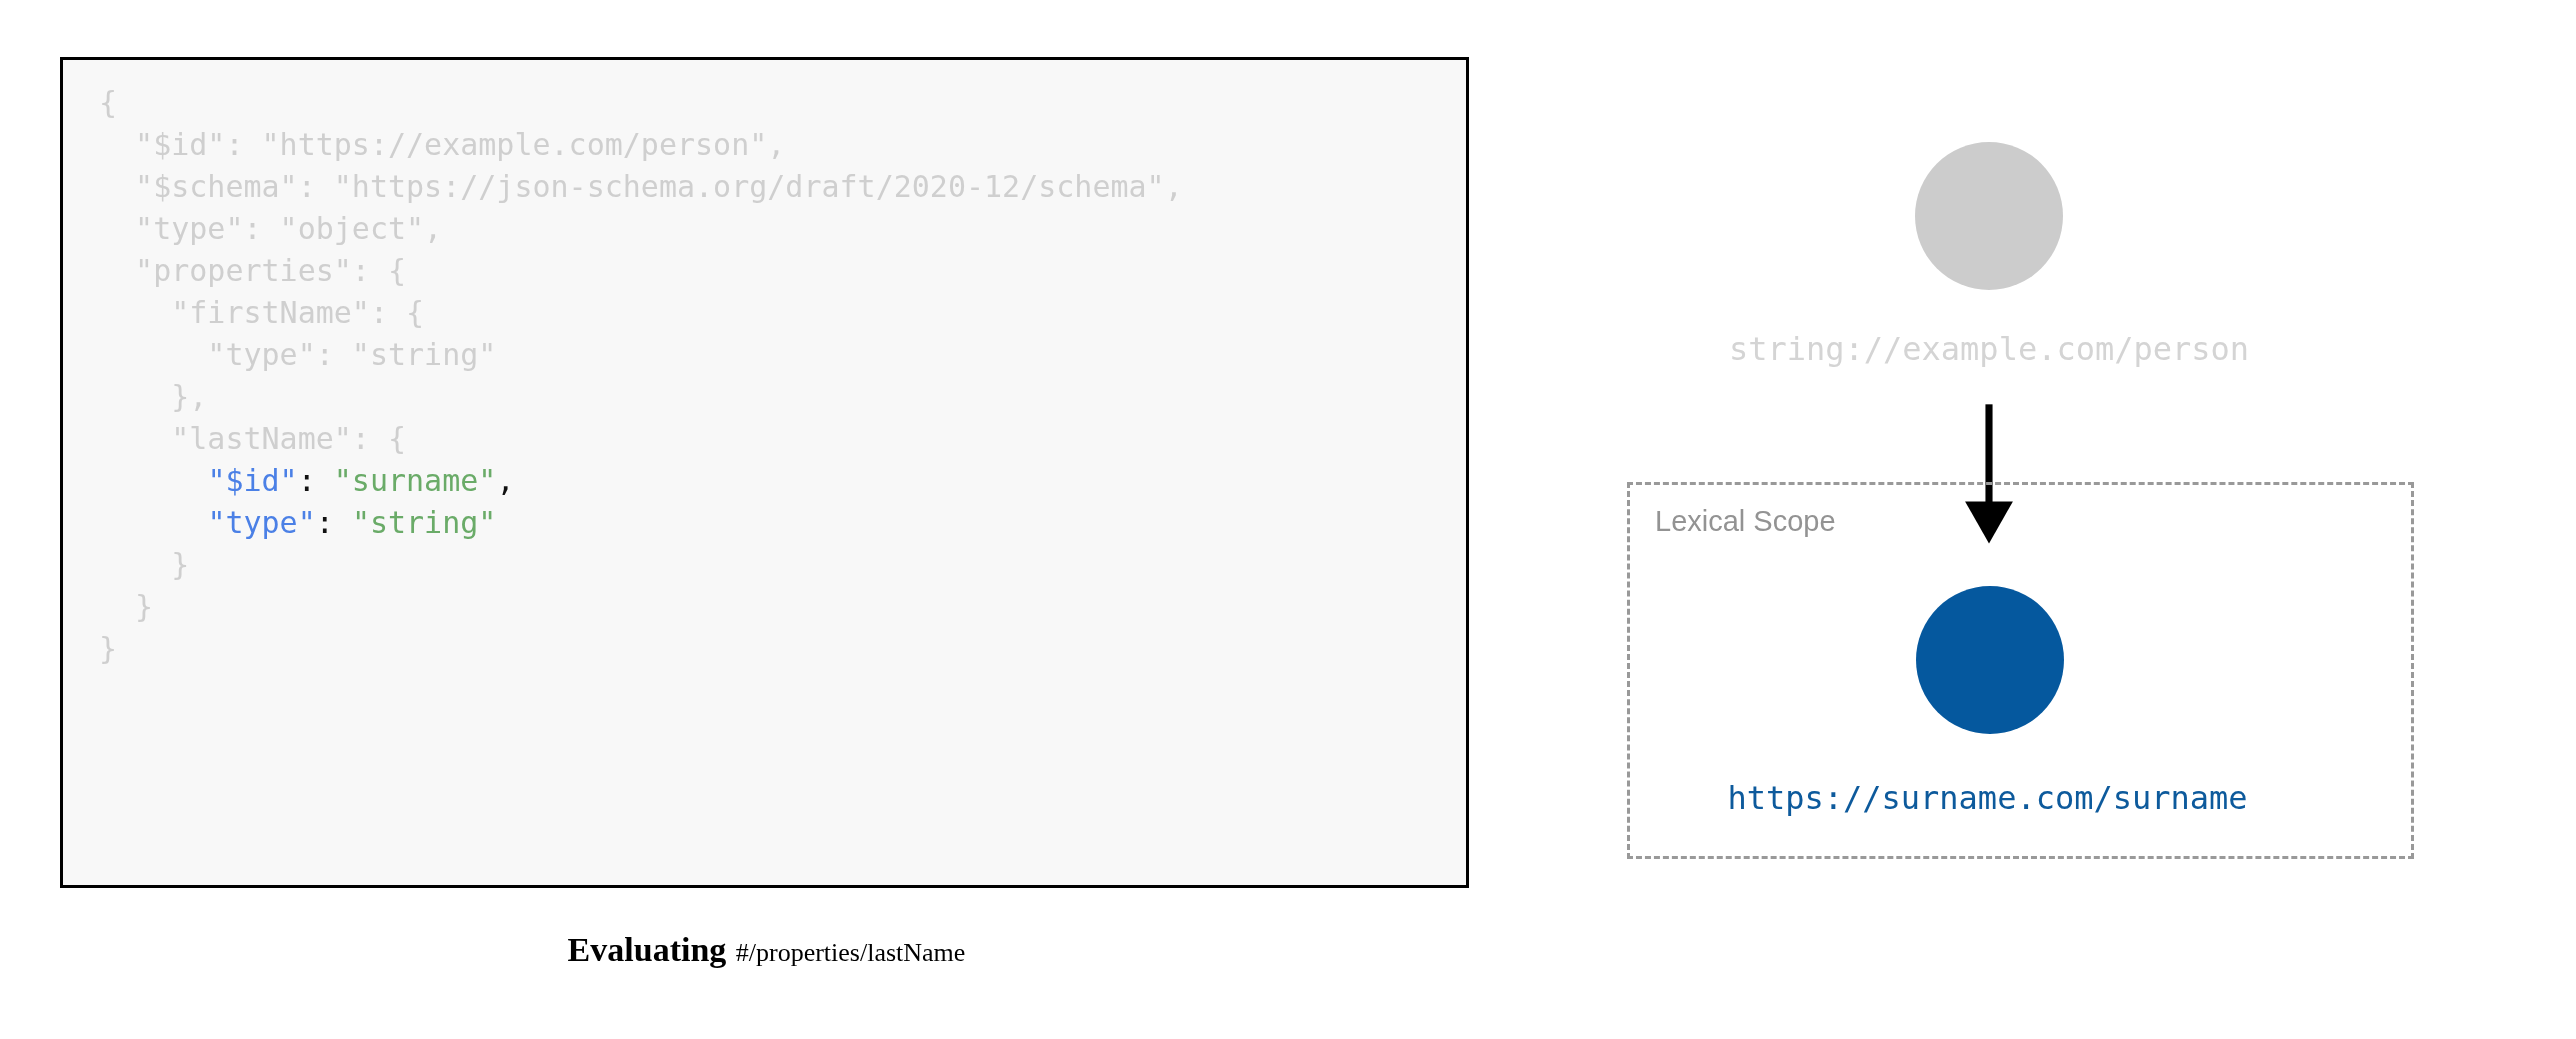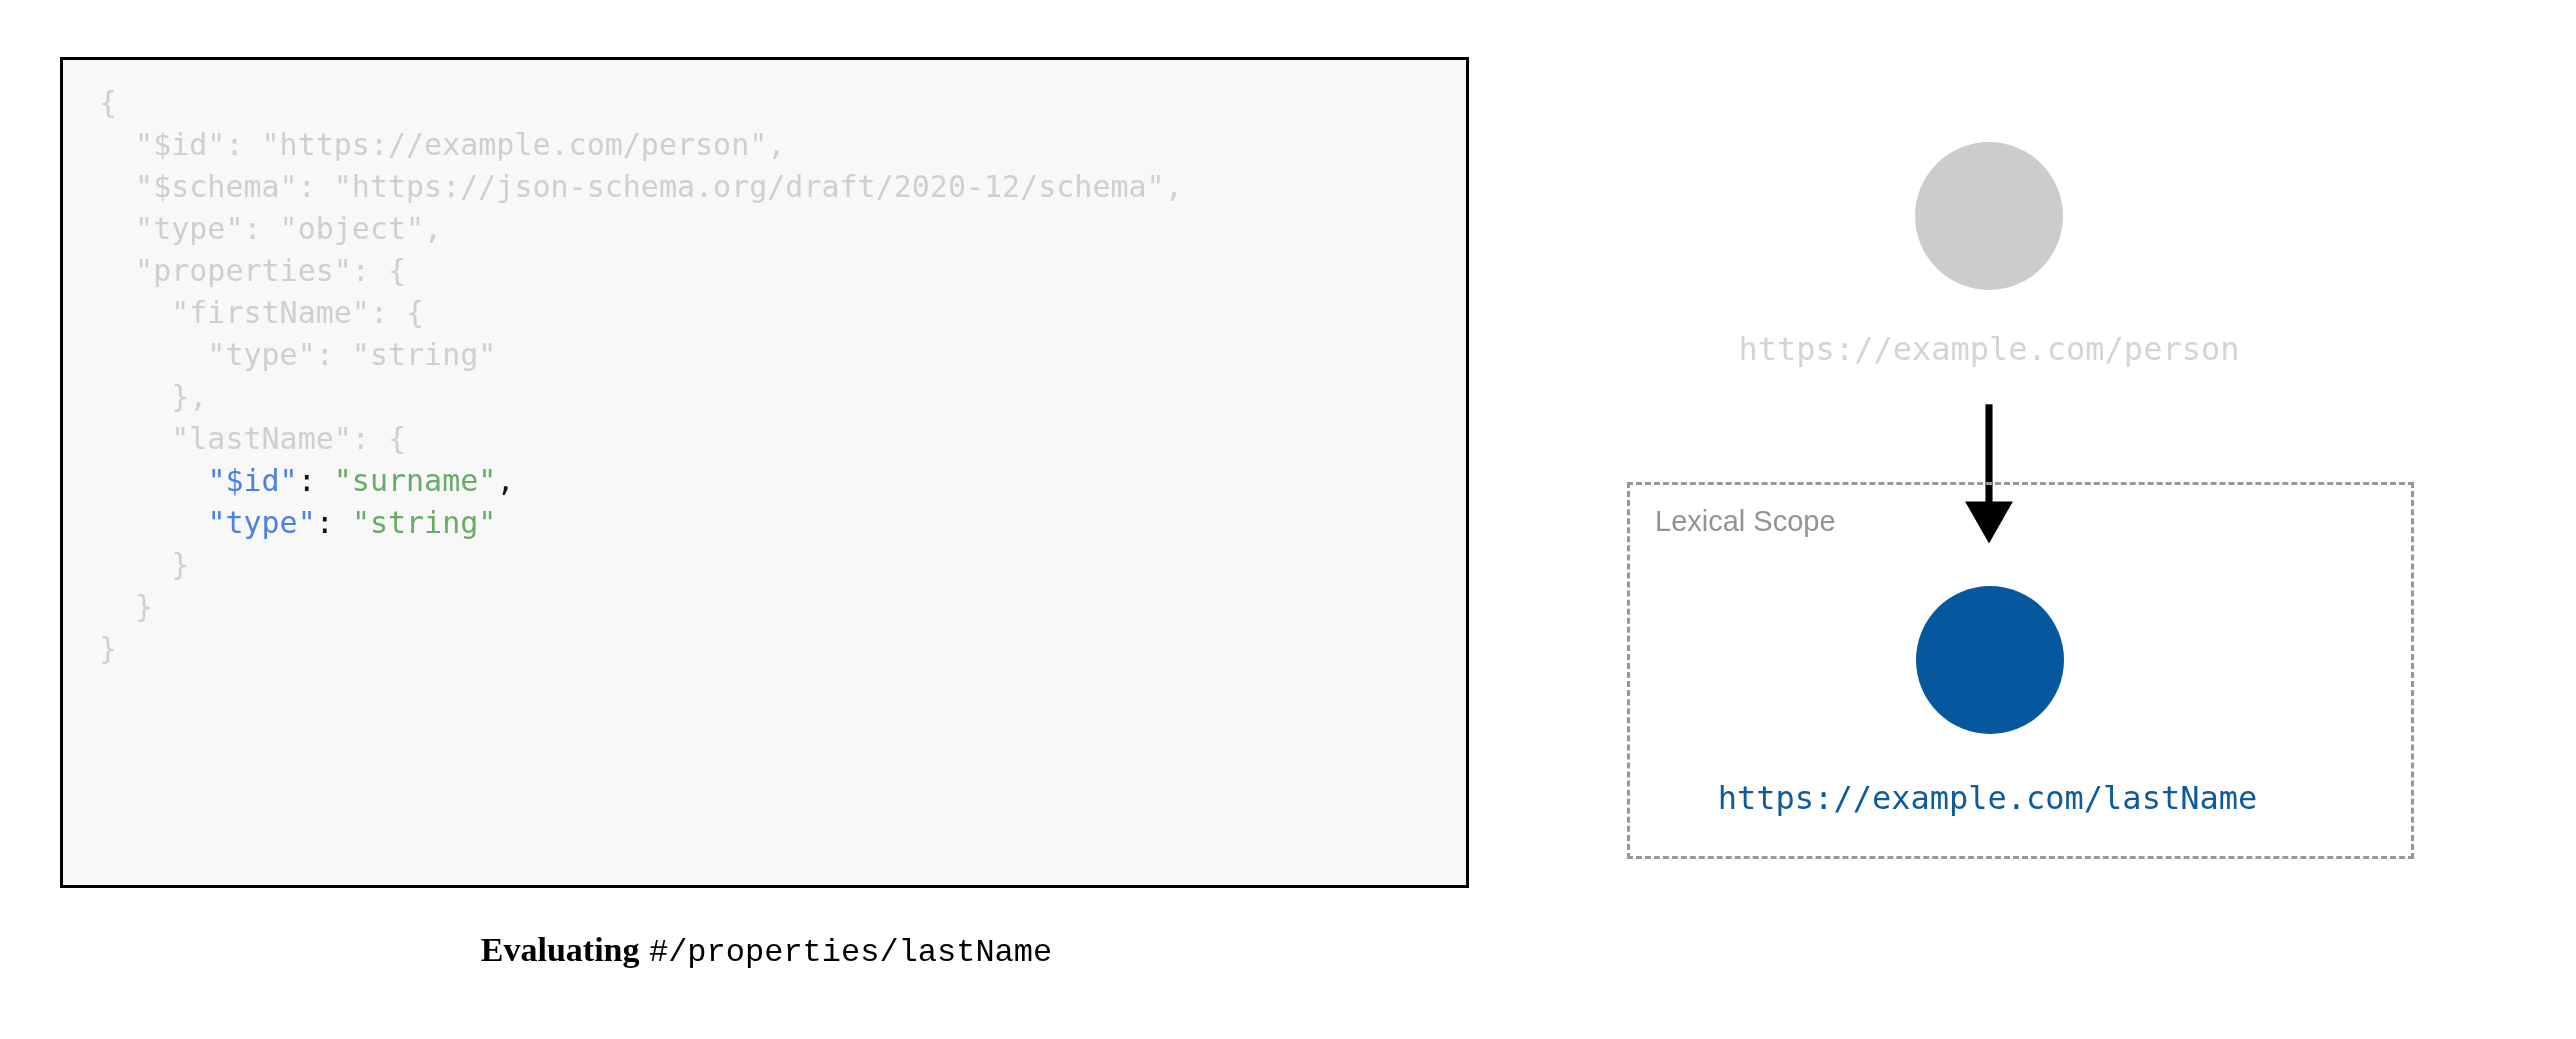--- a/index.html
+++ b/index.html
@@ -66,23 +66,23 @@
     left: 0;
     top: 930px;
     width: 1533px;
     font-size: 34px;
   }
   #left-caption .cap-bold {
     font-family: Liberation Serif, serif;
     font-weight: bold;
   }
   #left-caption .cap-mono {
-    font-family: Liberation Mono, monospace;
+    font-family: Liberation Serif, serif;
     font-weight: normal;
-    font-size: 32px;
+    font-size: 26px;
   }
 
   
   #right-panel {
     position: absolute;
     left: 1533px;
     top: 0;
     width: 1043px;
     height: 1039px;
   }
@@ -166,28 +166,28 @@
   </div>
 
   <div class="caption" id="left-caption">
     <span class="cap-bold">Evaluating</span><span>&nbsp;</span><span class="cap-mono">#/properties/lastName</span>
   </div>
 </div>
 
 <div id="right-panel">
 
   <div class="node-circle" id="node-person-circle"></div>
-  <div id="node-person-label">https://example.com/person</div>
+  <div id="node-person-label">string://example.com/person</div>
 
   <svg id="edge-arrow" viewBox="0 0 170 220" xmlns="http://www.w3.org/2000/svg">
     <line x1="85" y1="0" x2="85" y2="182" stroke="#000000" stroke-width="11"></line>
     <polygon points="85,215 48,150 122,150" fill="#000000"></polygon>
   </svg>
 
   <div id="lexical-scope-box">
     <div id="lexical-scope-box-label">Lexical Scope</div>
   </div>
 
   <div class="node-circle" id="node-surname-circle"></div>
-  <div id="node-surname-label">https://example.com/lastName</div>
+  <div id="node-surname-label">https://surname.com/surname</div>
 
 </div>
 
 
 </body></html>

